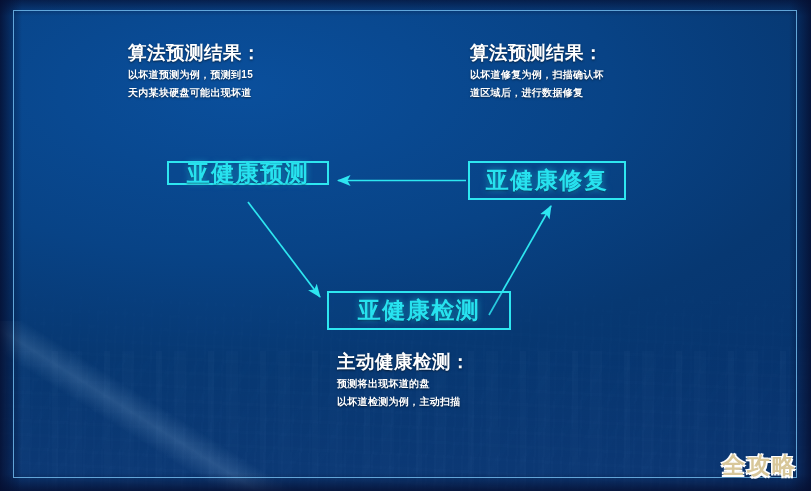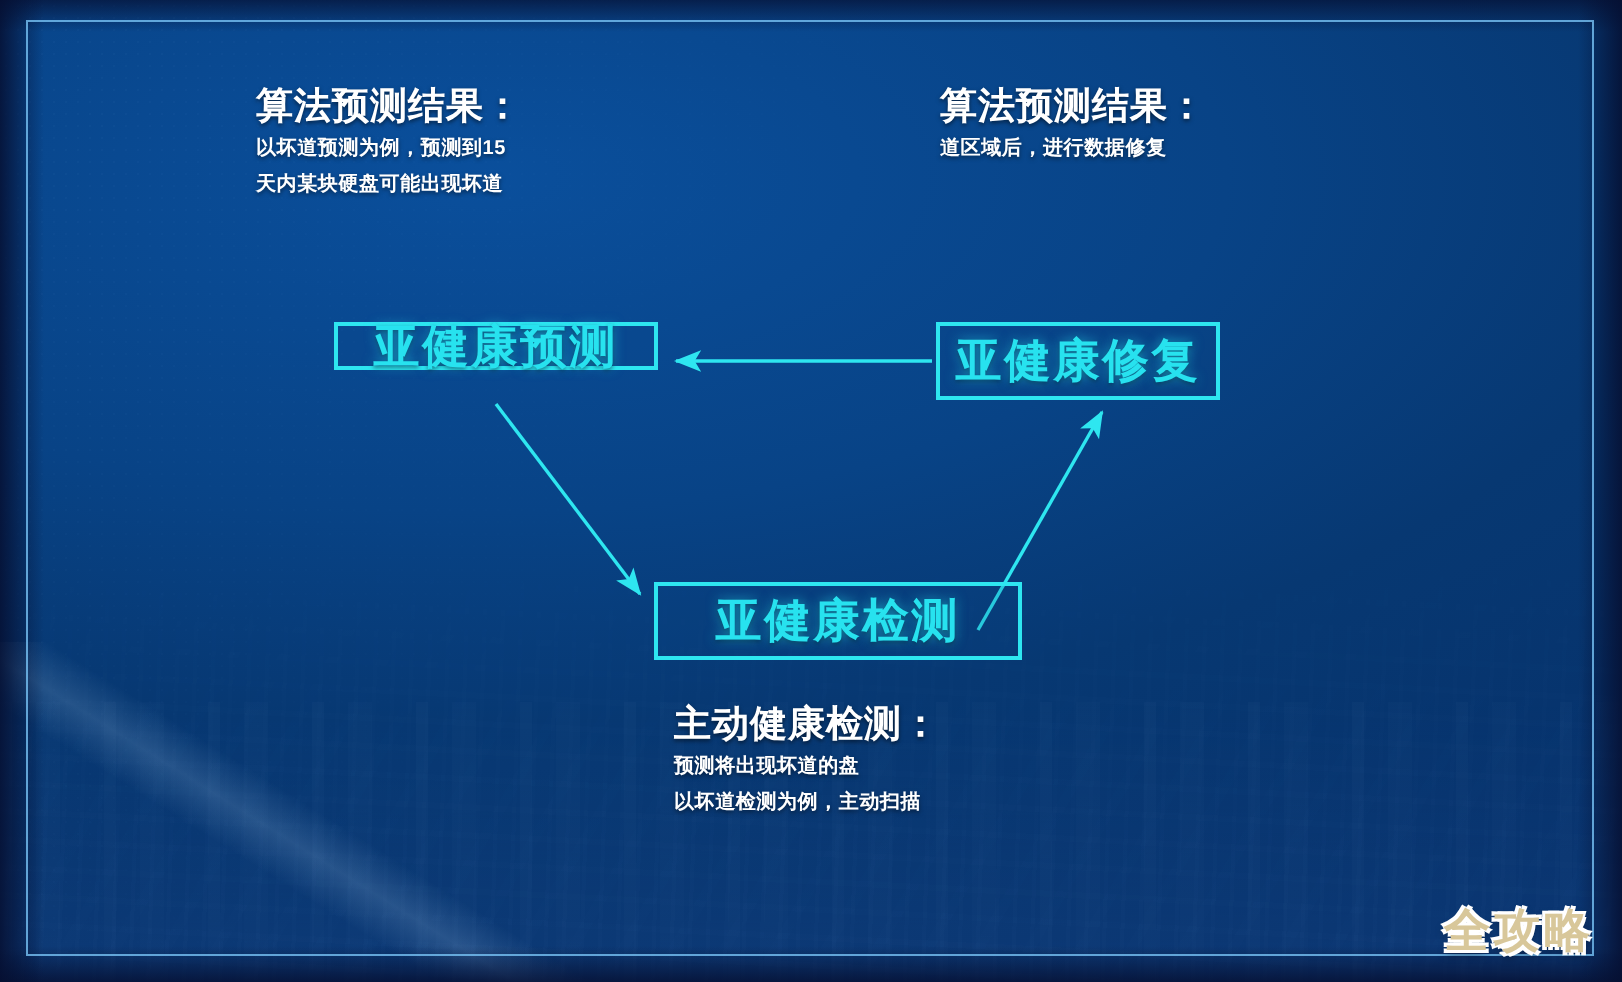--- a/index.html
+++ b/index.html
@@ -129,21 +129,21 @@
     align-items: center;
     justify-content: center;
     color: #27e2ef;
     font-weight: bold;
     font-size: 23px;
     letter-spacing: 1.5px;
     background: rgba(10,70,140,0.18);
     text-shadow: 0 0 6px rgba(40,230,245,0.55), 0 1px 2px rgba(0,20,40,0.6);
   }
   #node-predict { left: 167px; top: 161px; width: 162px; height: 24px; }
-  #node-repair  { left: 468px; top: 161px; width: 142px; height: 39px; }
+  #node-repair  { left: 468px; top: 161px; width: 158px; height: 39px; }
   #node-detect  { left: 327px; top: 291px; width: 184px; height: 39px; }
 
   
   #connectors {
     position: absolute;
     left: 0; top: 0;
     width: 811px;
     height: 491px;
     pointer-events: none;
   }
@@ -180,20 +180,21 @@
   <div class="frame"></div>
 
   <div class="txtblock" id="blk-predict">
     <div class="hd">算法预测结果：</div>
     <div class="ln">以坏道预测为例，预测到15</div>
     <div class="ln">天内某块硬盘可能出现坏道</div>
   </div>
 
   <div class="txtblock" id="blk-repair">
     <div class="hd">算法预测结果：</div>
+    <div class="ln">以坏道修复为例，扫描确认坏</div>
     <div class="ln">道区域后，进行数据修复</div>
   </div>
 
   <div class="txtblock" id="blk-detect">
     <div class="hd">主动健康检测：</div>
     <div class="ln">预测将出现坏道的盘</div>
     <div class="ln">以坏道检测为例，主动扫描</div>
   </div>
 
   <svg id="connectors" viewBox="0 0 811 491">

